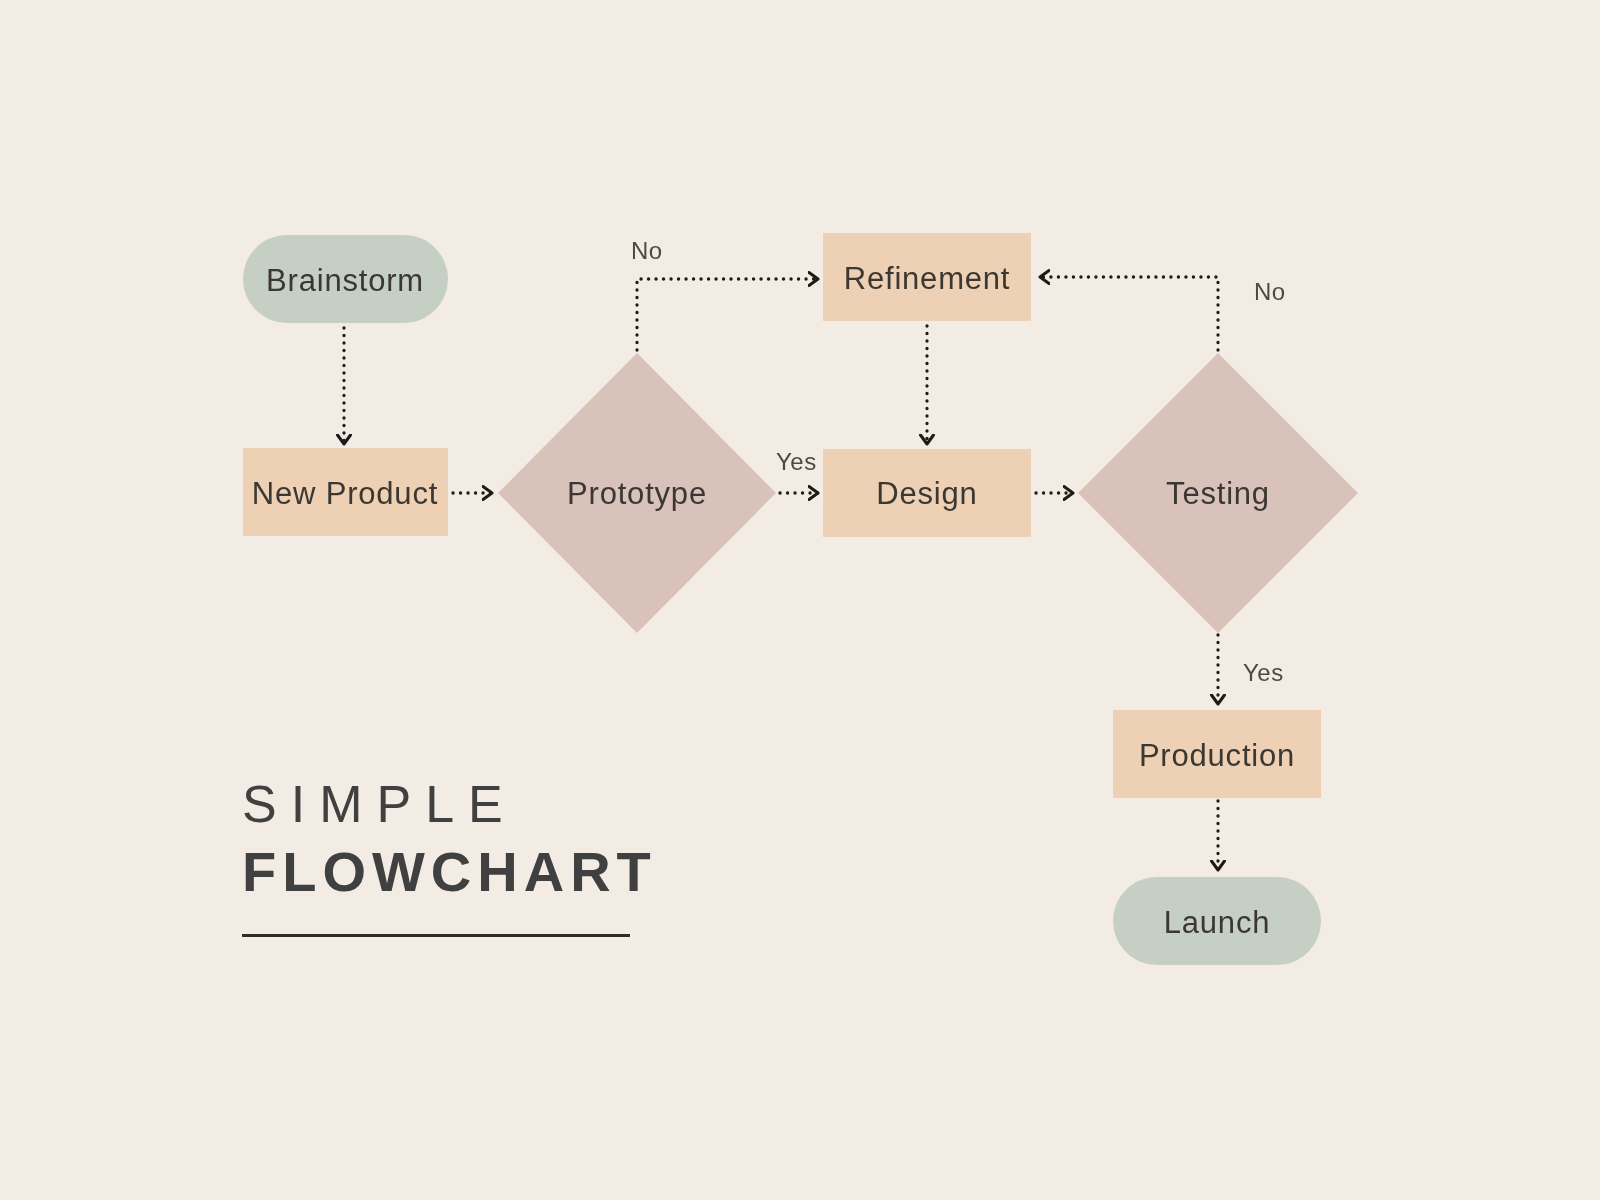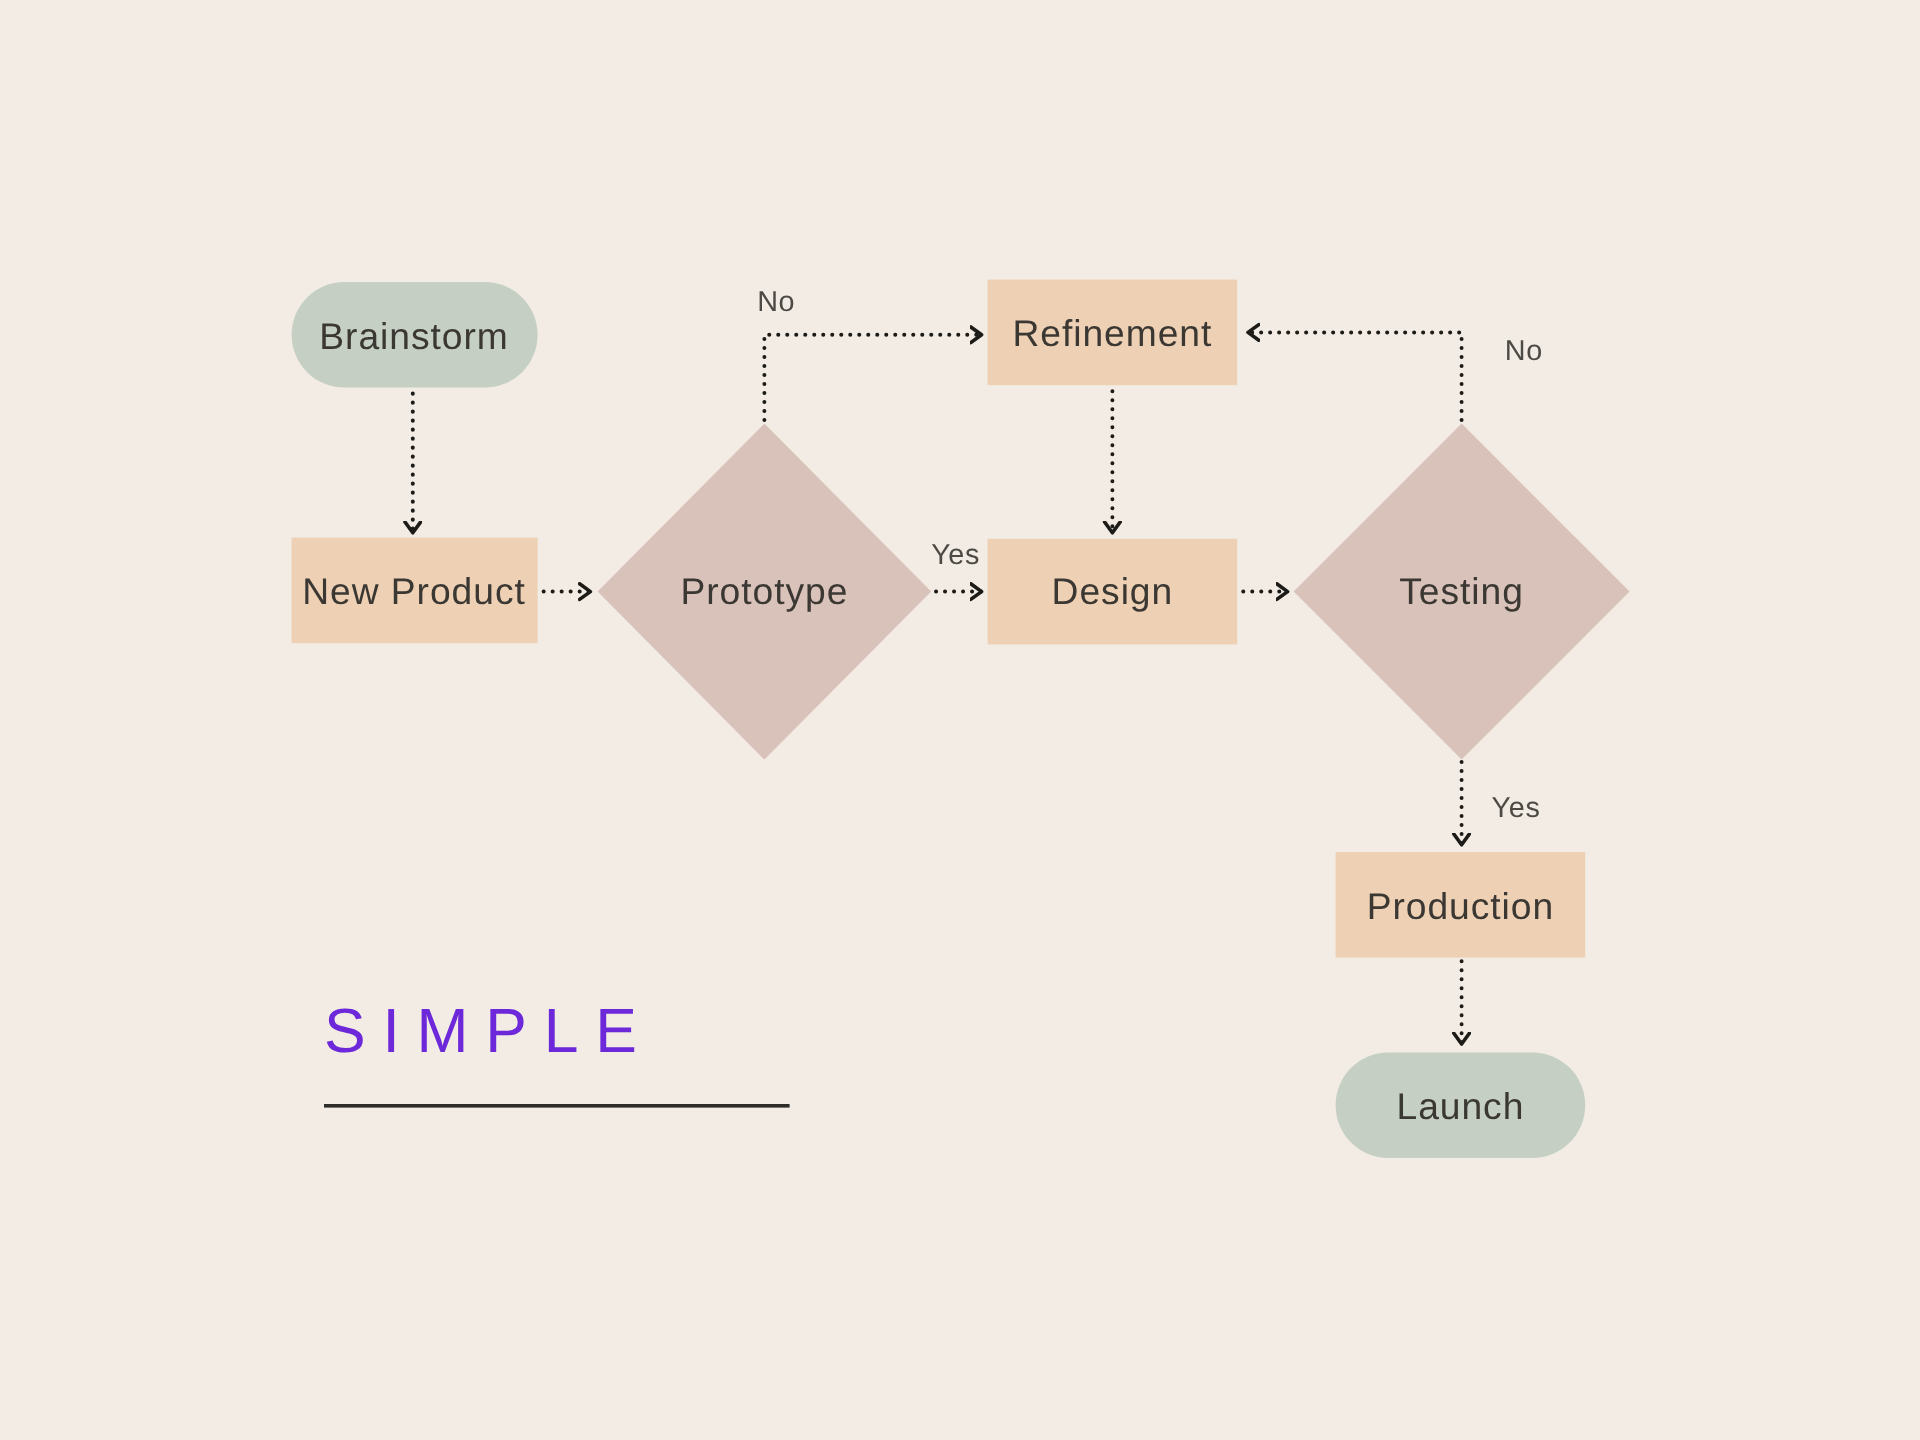--- a/index.html
+++ b/index.html
@@ -33,24 +33,23 @@
   }
   .edge-label {
     font-family: "Liberation Sans", sans-serif;
     font-size: 24px;
     letter-spacing: 0.5px;
     fill: #4d4a45;
   }
   .title-block {
     position: absolute;
     left: 242px;
-    top: 834px;
+    top: 778px;
     width: 420px;
-    color: #6d28d9;
-    margin-left: 28px;
+    color: #404040;
   }
   .title-line1 {
     font-size: 52px;
     font-weight: 400;
     letter-spacing: 14px;
     line-height: 1.0;
   }
   .title-line2 {
     font-size: 56px;
     font-weight: 700;
@@ -112,16 +111,17 @@
     <text class="node-label" x="1217" y="922">Launch</text>
 
     <text class="edge-label" x="631" y="259">No</text>
     <text class="edge-label" x="776" y="470">Yes</text>
     <text class="edge-label" x="1254" y="300">No</text>
     <text class="edge-label" x="1243" y="681">Yes</text>
   </svg>
 
   <div class="title-block">
     <div class="title-line1">SIMPLE</div>
+    <div class="title-line2">FLOWCHART</div>
     <div class="title-rule"></div>
   </div>
 
 </div>
 
 </body></html>

